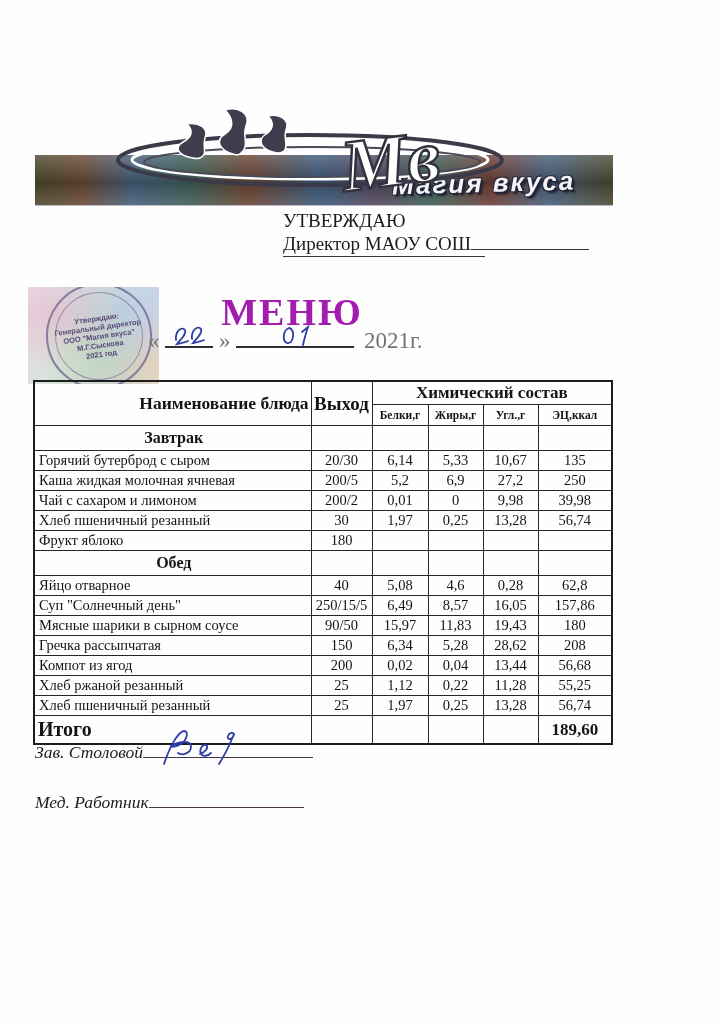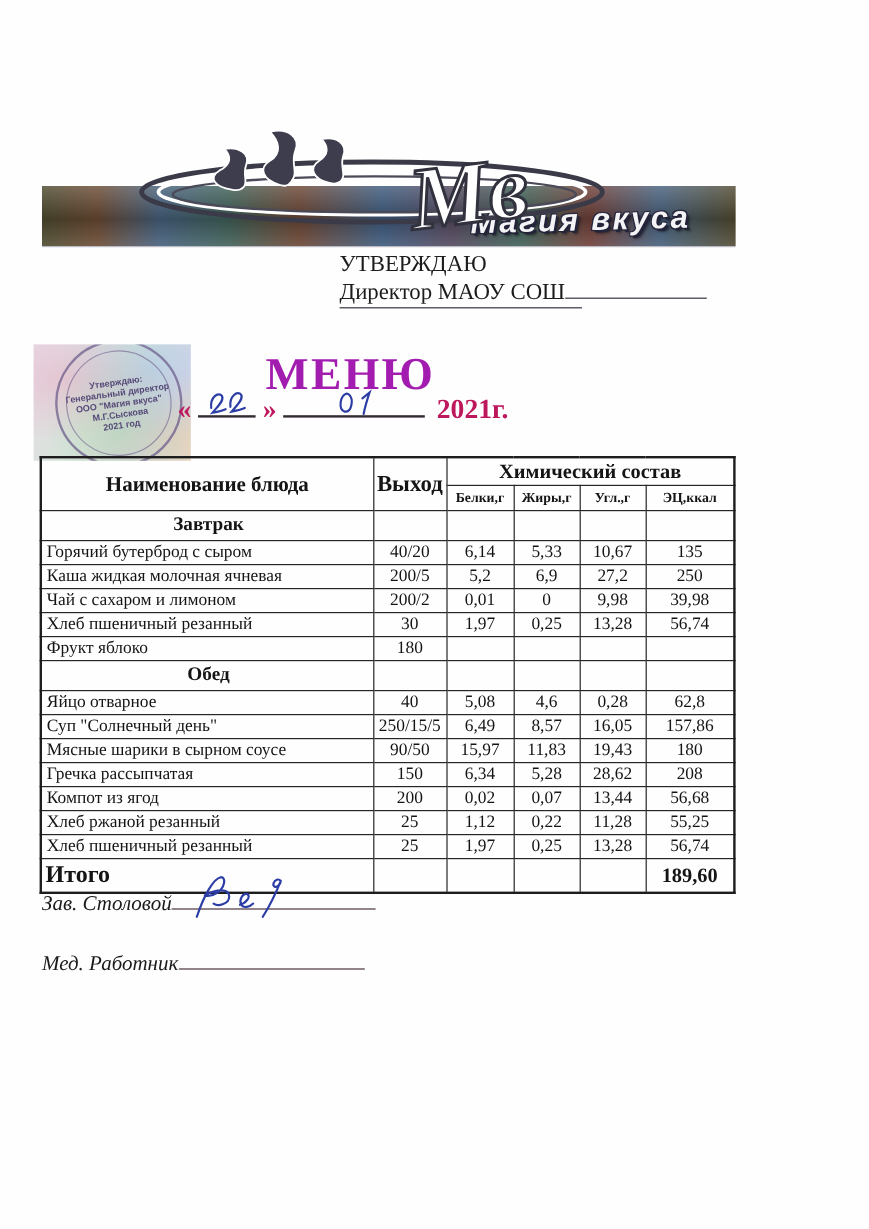--- a/index.html
+++ b/index.html
@@ -60,41 +60,41 @@
   .stamp-circle div {
     font-family:"Liberation Sans","DejaVu Sans",sans-serif;
     font-size:7.5px; font-weight:bold; line-height:9px; text-align:center; white-space:nowrap;
   }
 
   
   .menu-title {
     position:absolute; left:162px; top:290px; width:260px; text-align:center;
     font-size:38px; font-weight:bold; letter-spacing:2px; color:#a21caf;
   }
-  .date-row { position:absolute; left:148px; top:328px; font-size:23px; font-weight:bold; color:#be185d; white-space:nowrap; }
+  .date-row { position:absolute; left:148px; top:328px; font-size:23px; font-weight:normal; color:#737373; white-space:nowrap; }
   .date-row .seg { display:inline-block; vertical-align:baseline; }
   .d-under { border-bottom:2px solid #332b33; position:relative; }
   .hand { position:absolute; color:#2c3da6; }
   .year { margin-left:4px; }
 
   
   .menu-table {
     position:absolute; left:33px; top:380px;
     border-collapse:collapse; table-layout:fixed; width:578px;
     font-size:14.5px; color:#141414;
   }
   .menu-table col.c-name { width:277px; }
   .menu-table col.c-out  { width:61px; }
   .menu-table col.c-p    { width:56px; }
   .menu-table col.c-f    { width:55px; }
   .menu-table col.c-c    { width:55px; }
   .menu-table col.c-k    { width:74px; }
   .menu-table td, .menu-table th { border:1.6px solid #262626; padding:0 2px; height:19px; overflow:hidden; white-space:nowrap; }
   .menu-table { border:2.5px solid #1d1d1d; }
-  th.h-name { font-size:17.5px; font-weight:bold; text-align:center; }
+  th.h-name { font-size:17.5px; font-weight:bold; text-align:right; }
   th.h-out  { font-size:19px; font-weight:bold; text-align:center; }
   th.h-chem { font-size:17px;  font-weight:bold; text-align:center; height:22px; }
   th.h-sub  { font-size:11.5px; font-weight:bold; text-align:center; height:20px; }
   td.name   { text-align:left; padding-left:4px; }
   td.num    { text-align:center; }
   tr.section td { height:24px; }
   tr.section td.name { text-align:center; font-weight:bold; font-size:16px; }
   tr.total td { height:27px; }
   tr.total td.name { font-weight:bold; font-size:20px; padding-left:3px; }
   tr.total td.num  { font-weight:bold; font-size:17px; }
@@ -190,21 +190,21 @@
         <tr class="section">
           <td class="name">Завтрак</td>
           <td class="num"></td>
           <td class="num"></td>
           <td class="num"></td>
           <td class="num"></td>
           <td class="num"></td>
         </tr>
         <tr class="dish">
           <td class="name">Горячий бутерброд с сыром</td>
-          <td class="num">40/20</td>
+          <td class="num">20/30</td>
           <td class="num">6,14</td>
           <td class="num">5,33</td>
           <td class="num">10,67</td>
           <td class="num">135</td>
         </tr>
         <tr class="dish">
           <td class="name">Каша жидкая молочная ячневая</td>
           <td class="num">200/5</td>
           <td class="num">5,2</td>
           <td class="num">6,9</td>
@@ -272,21 +272,21 @@
           <td class="num">150</td>
           <td class="num">6,34</td>
           <td class="num">5,28</td>
           <td class="num">28,62</td>
           <td class="num">208</td>
         </tr>
         <tr class="dish">
           <td class="name">Компот из ягод</td>
           <td class="num">200</td>
           <td class="num">0,02</td>
-          <td class="num">0,07</td>
+          <td class="num">0,04</td>
           <td class="num">13,44</td>
           <td class="num">56,68</td>
         </tr>
         <tr class="dish">
           <td class="name">Хлеб ржаной резанный</td>
           <td class="num">25</td>
           <td class="num">1,12</td>
           <td class="num">0,22</td>
           <td class="num">11,28</td>
           <td class="num">55,25</td>

